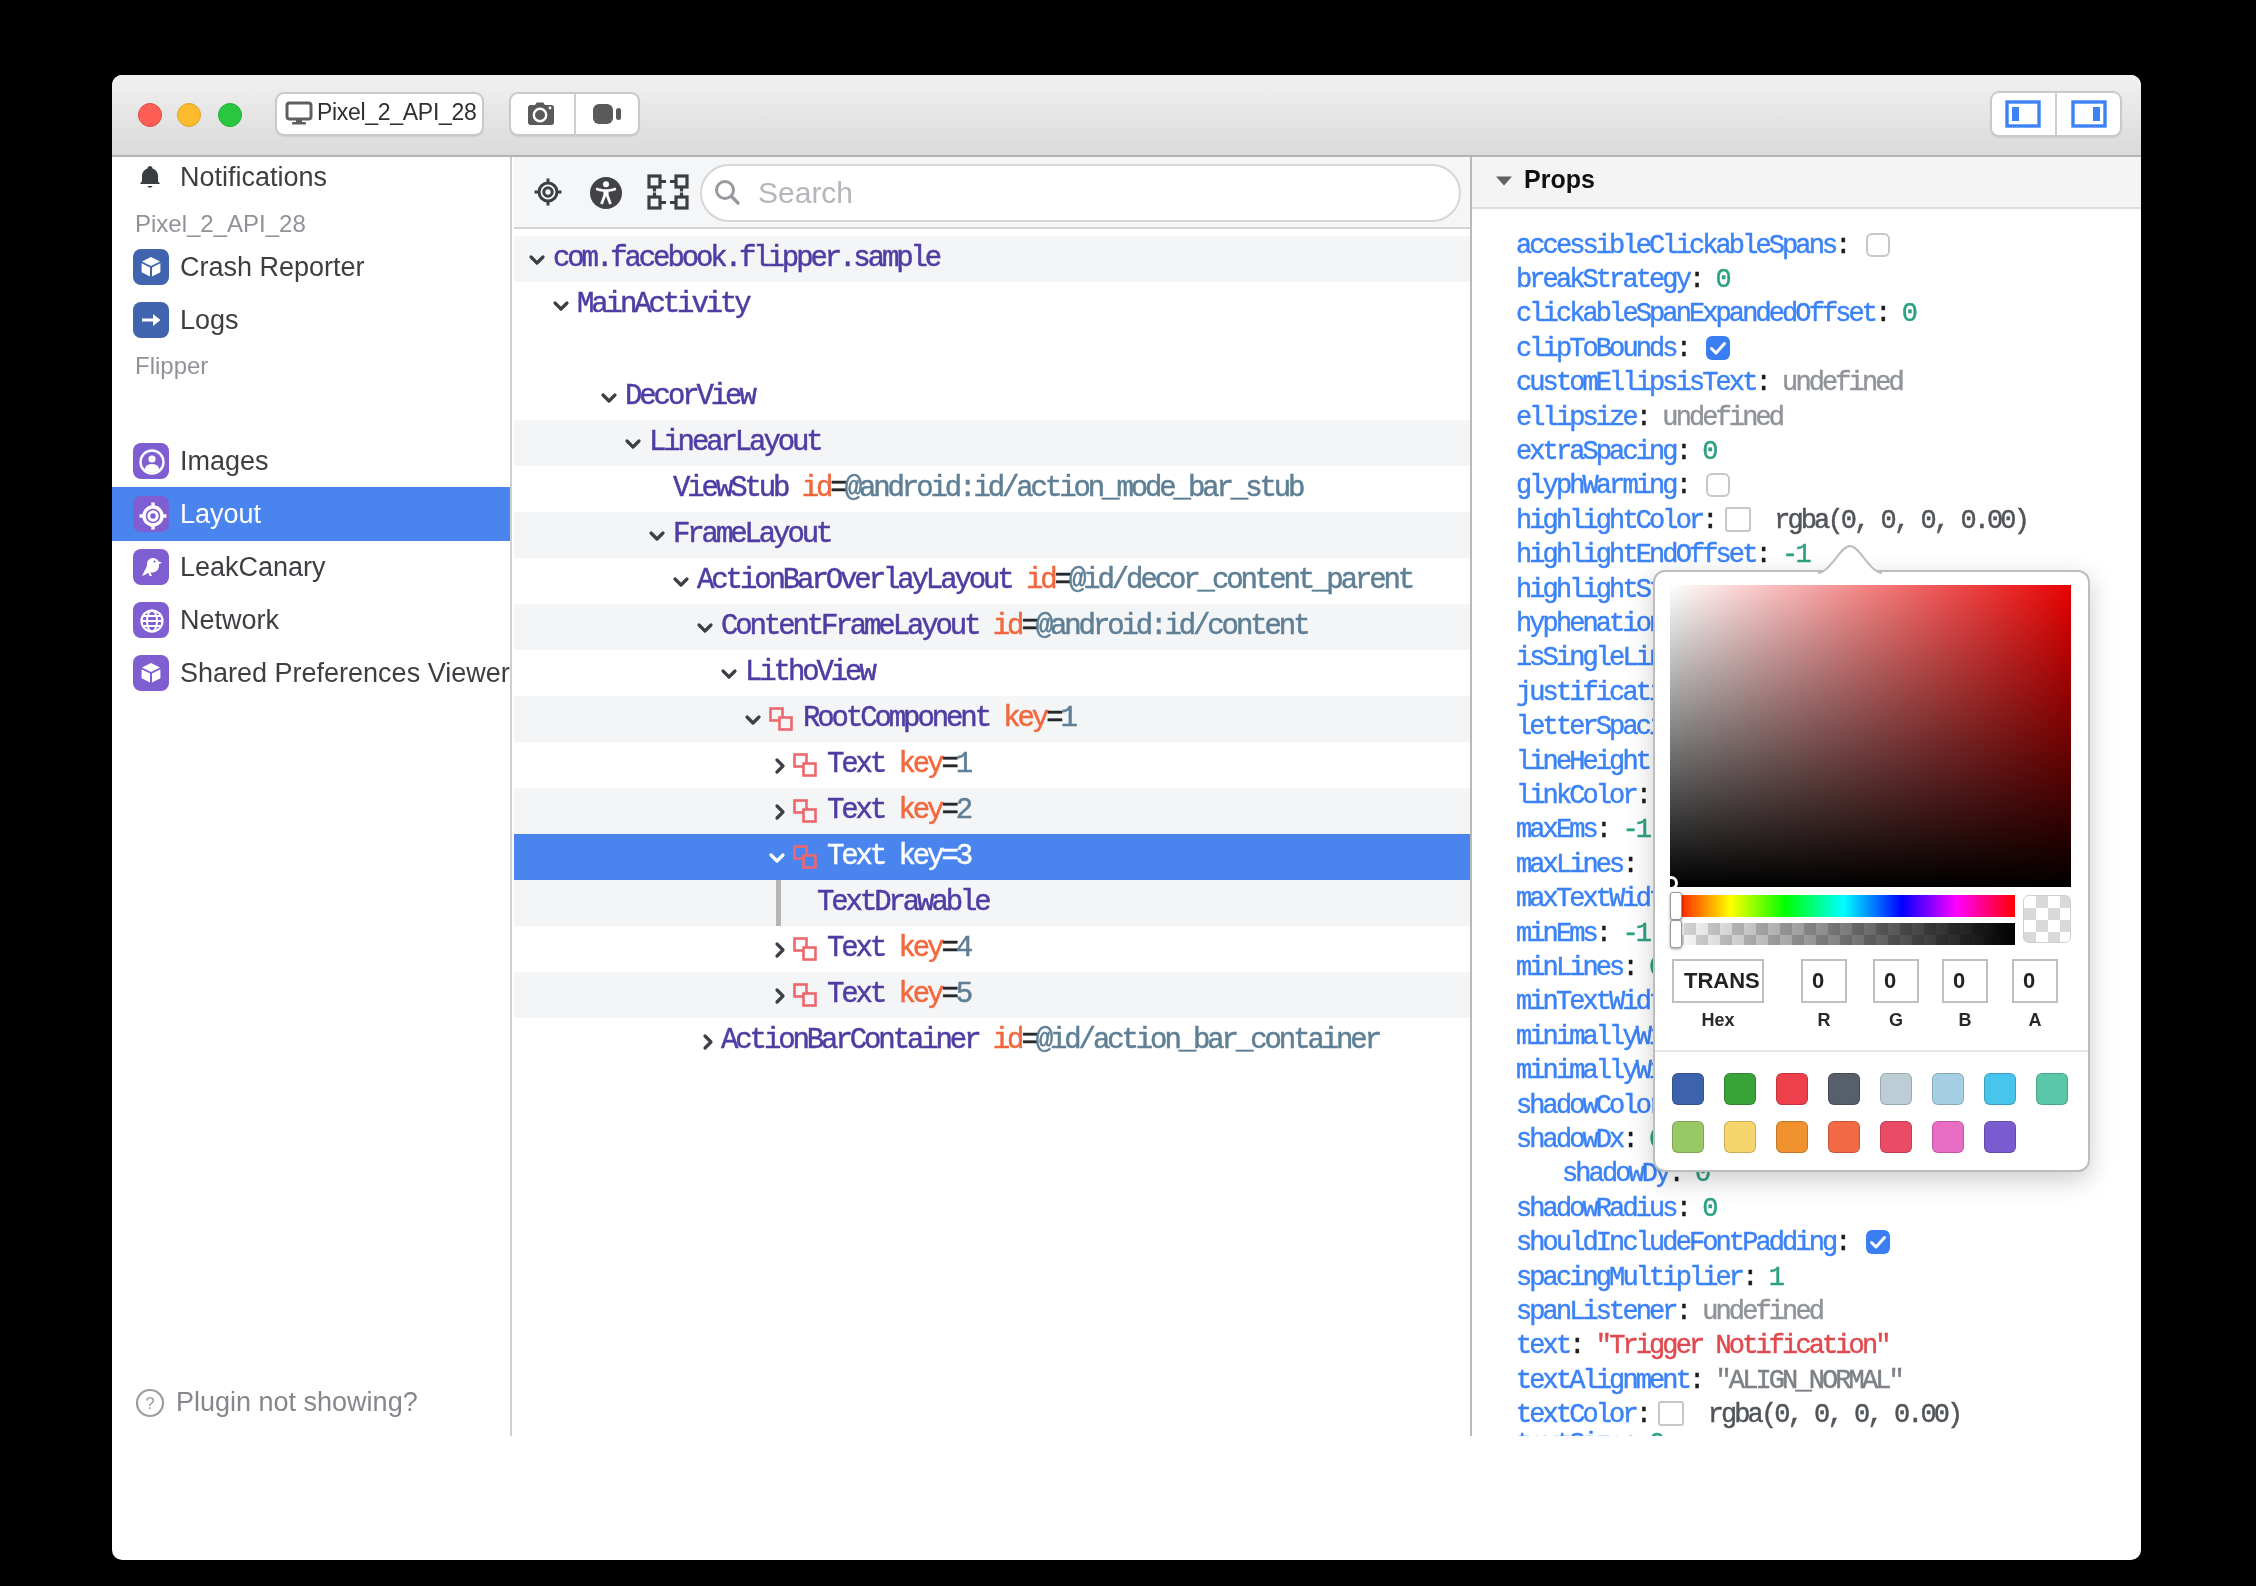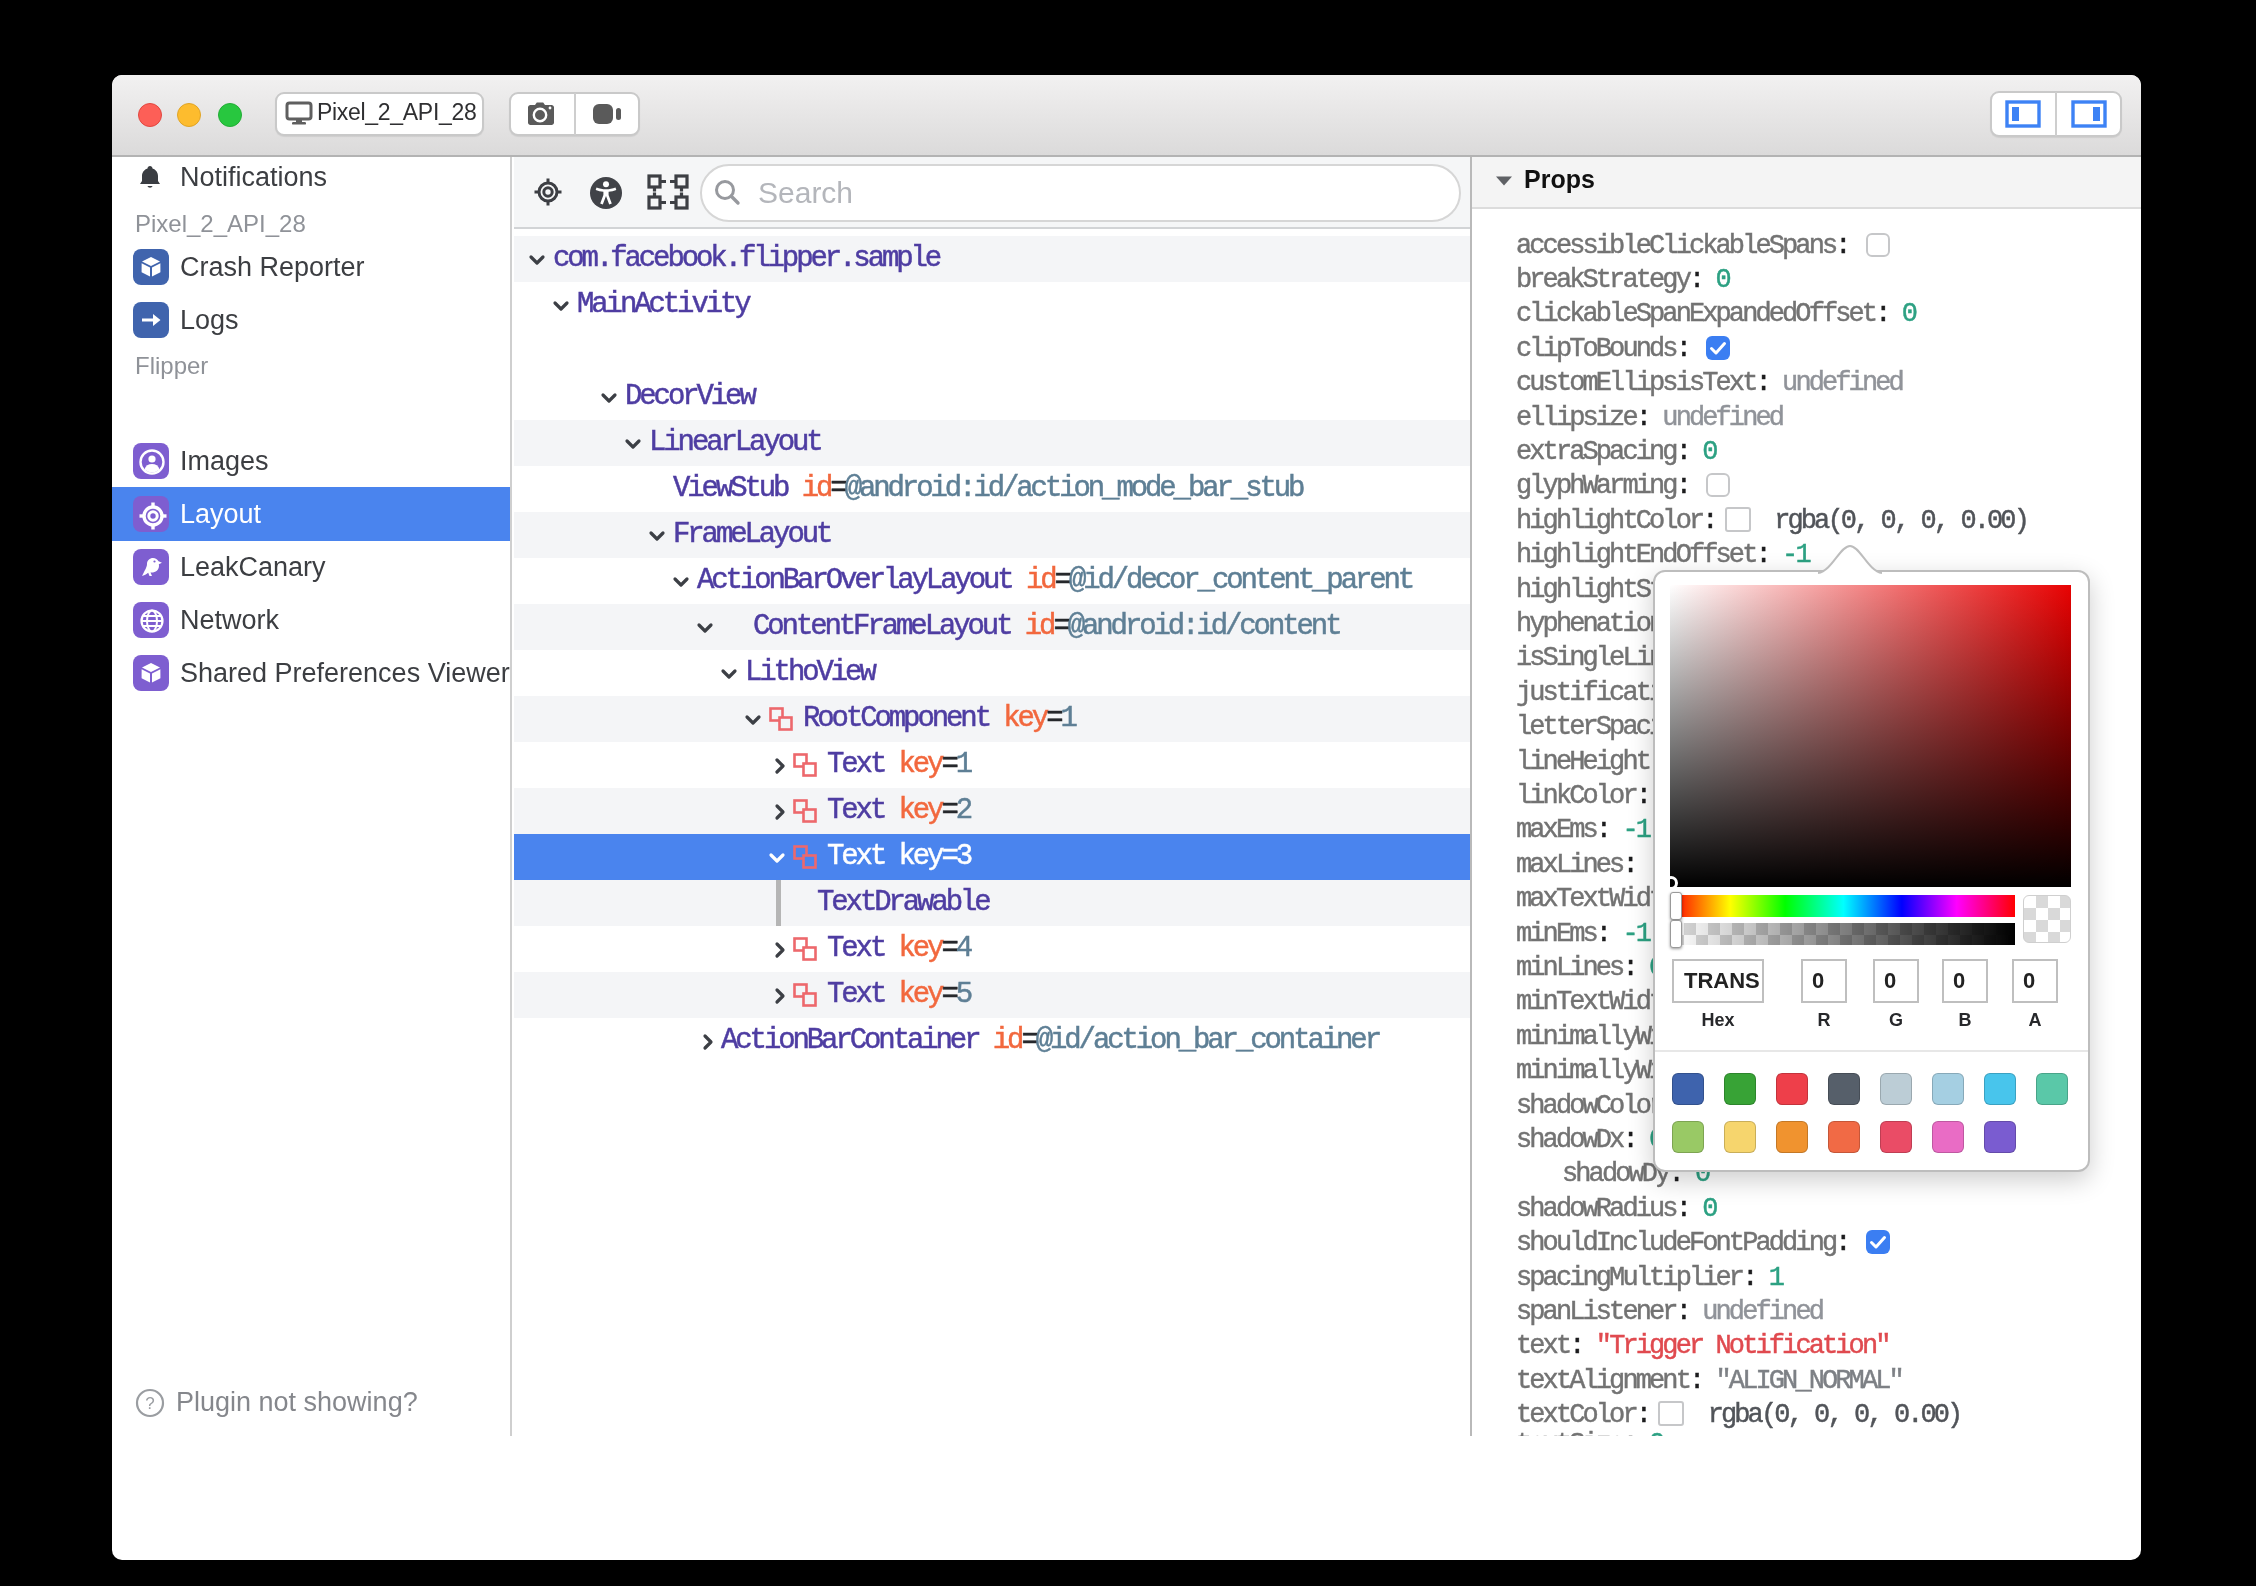--- a/index.html
+++ b/index.html
@@ -27,21 +27,21 @@
 .tsel{background:#4a84ee;}
 .tn{color:#4e3da2;} .tko{color:#f2683e;} .teq{color:#26282c;} .tv{color:#5e7f95;}
 .tsel .tn,.tsel .tko,.tsel .teq,.tsel .tv{color:#fff;}
 .chv{position:absolute;top:13px;}
 .cicon{position:absolute;top:11px;}
 .tlbl{position:absolute;top:0;}
 
 #rp{position:absolute;left:1358px;top:82px;width:671px;height:1279px;background:#fff;border-left:2px solid #b9b9b9;overflow:hidden;}
 #rph{position:absolute;left:0;top:0;width:669px;height:52px;background:#f4f4f4;border-bottom:2px solid #dcdcdc;}
 .prow{position:absolute;left:44px;height:35px;line-height:35px;white-space:nowrap;font-family:"Liberation Mono",monospace;font-size:27px;letter-spacing:-2.9px;-webkit-text-stroke-width:0.45px;}
-.pn{color:#737373;} .pc{color:#1c1c1e;} .pt{color:#2da183;} .pg{color:#909399;} .pr{color:#e04a4f;} .pq{color:#7d8085;} .pd{color:#515459;}
+.pn{color:#3b82f6;} .pc{color:#1c1c1e;} .pt{color:#2da183;} .pg{color:#909399;} .pr{color:#e04a4f;} .pq{color:#7d8085;} .pd{color:#515459;}
 .cb{display:inline-block;width:24px;height:24px;border:2px solid #c6c7c9;border-radius:6px;background:#fff;vertical-align:-4px;margin-left:4px;}
 .cbc{display:inline-block;width:24px;height:24px;border-radius:6px;background:#3b7ef2;vertical-align:-4px;position:relative;margin-left:4px;}
 .cbs{display:inline-block;width:26px;height:25px;border:2px solid #c6c7c9;border-radius:3px;background:#fff;vertical-align:-4px;margin-left:-4px;margin-right:10px;}
 
 #pop{position:absolute;left:1541px;top:495px;width:437px;height:602px;background:#fff;border:2px solid #bdbdbd;border-radius:12px;box-shadow:0 8px 26px rgba(0,0,0,.20);font-weight:bold;}
 #caret{position:absolute;left:1706px;top:467px;width:64px;height:32px;}
 .pin{position:absolute;border:2px solid #bfbfbf;background:#fff;height:44px;font-size:22px;color:#222;}
 .plbl{position:absolute;font-size:18px;color:#27282b;text-align:center;}
 .sw{position:absolute;width:32px;height:32px;border-radius:6px;border:1px solid rgba(0,0,0,.18);}
 .checker{background-image:linear-gradient(45deg,#d9d9d9 25%,transparent 25%,transparent 75%,#d9d9d9 75%),linear-gradient(45deg,#d9d9d9 25%,transparent 25%,transparent 75%,#d9d9d9 75%);background-size:24px 24px;background-position:0 0,12px 12px;background-color:#fff;}
@@ -289,21 +289,21 @@
           </svg>
         </div>
         <div class="tlbl" style="left:183px;"><span class="tn">ActionBarOverlayLayout </span><span class="tko">id</span><span class="teq">=</span><span class="tv">@id/decor_content_parent</span></div>
       </div>
 <div class="trow tg" style="top:447px;">
         <div class="chv" style="left:180px;">
           <svg width="22" height="22" viewBox="0 0 22 22" style="">
             <polyline points="5,8 11,14 17,8" fill="none" stroke="#3c3f45" stroke-width="3.2" stroke-linecap="round" stroke-linejoin="round"></polyline>
           </svg>
         </div>
-        <div class="tlbl" style="left:207px;margin-left:32px;"><span class="tn">ContentFrameLayout </span><span class="tko">id</span><span class="teq">=</span><span class="tv">@android:id/content</span></div>
+        <div class="tlbl" style="left:207px;"><span class="tn">ContentFrameLayout </span><span class="tko">id</span><span class="teq">=</span><span class="tv">@android:id/content</span></div>
       </div>
 <div class="trow" style="top:493px;">
         <div class="chv" style="left:204px;">
           <svg width="22" height="22" viewBox="0 0 22 22" style="">
             <polyline points="5,8 11,14 17,8" fill="none" stroke="#3c3f45" stroke-width="3.2" stroke-linecap="round" stroke-linejoin="round"></polyline>
           </svg>
         </div>
         <div class="tlbl" style="left:231px;"><span class="tn">LithoView</span></div>
       </div>
 <div class="trow tg" style="top:539px;">

